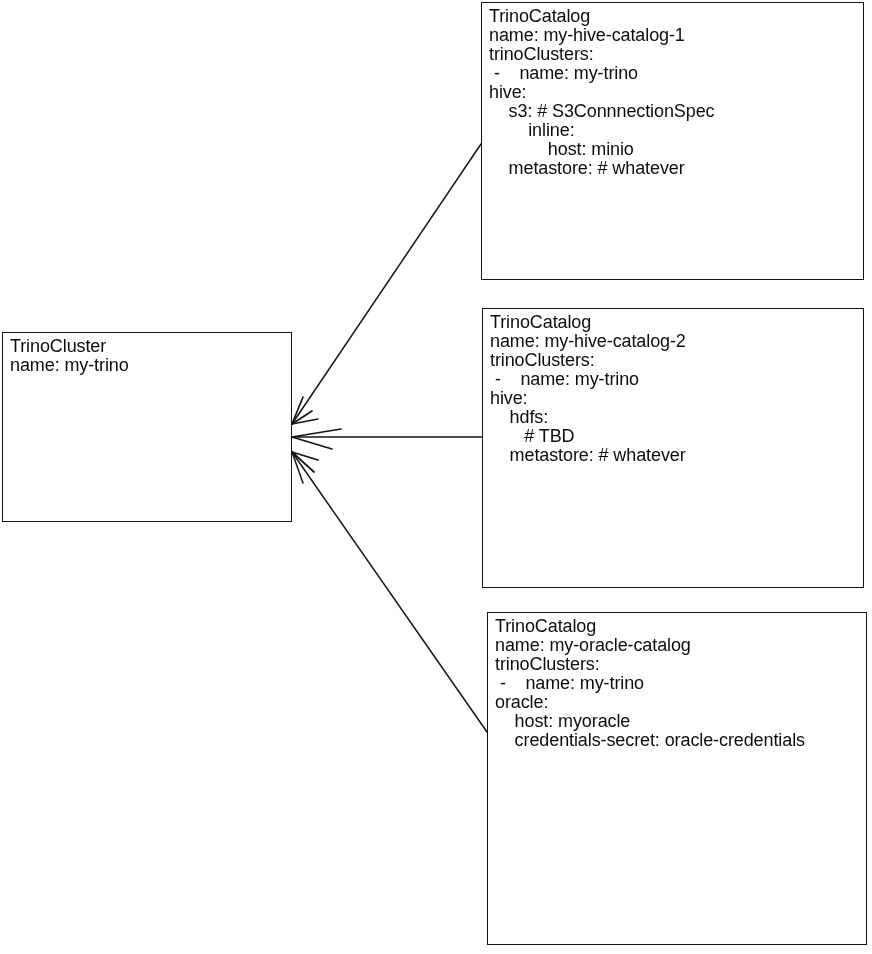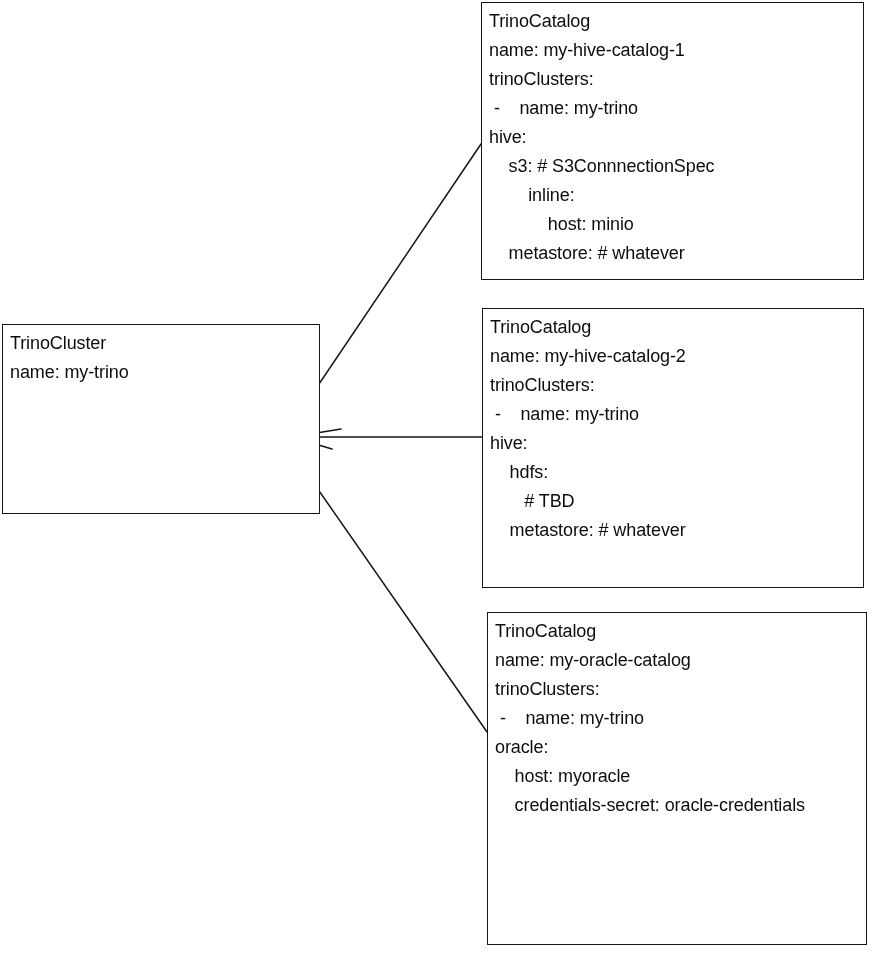--- a/index.html
+++ b/index.html
@@ -19,29 +19,29 @@
     position: absolute;
     box-sizing: border-box;
     border: 1.6px solid #151515;
     background: #ffffff;
   }
   .node-text {
     position: absolute;
     left: 7px;
     top: 4px;
     font-size: 18px;
-    line-height: 29px;
+    line-height: 19px;
     color: #0d0d0d;
     white-space: pre;
     letter-spacing: -0.1px;
   }
   #trino-cluster {
     left: 2px;
-    top: 324px;
-    width: 318px;
+    top: 332px;
+    width: 290px;
     height: 190px;
   }
   #catalog-hive-1 {
     left: 481px;
     top: 2px;
     width: 383px;
     height: 278px;
   }
   #catalog-hive-2 {
     left: 482px;

